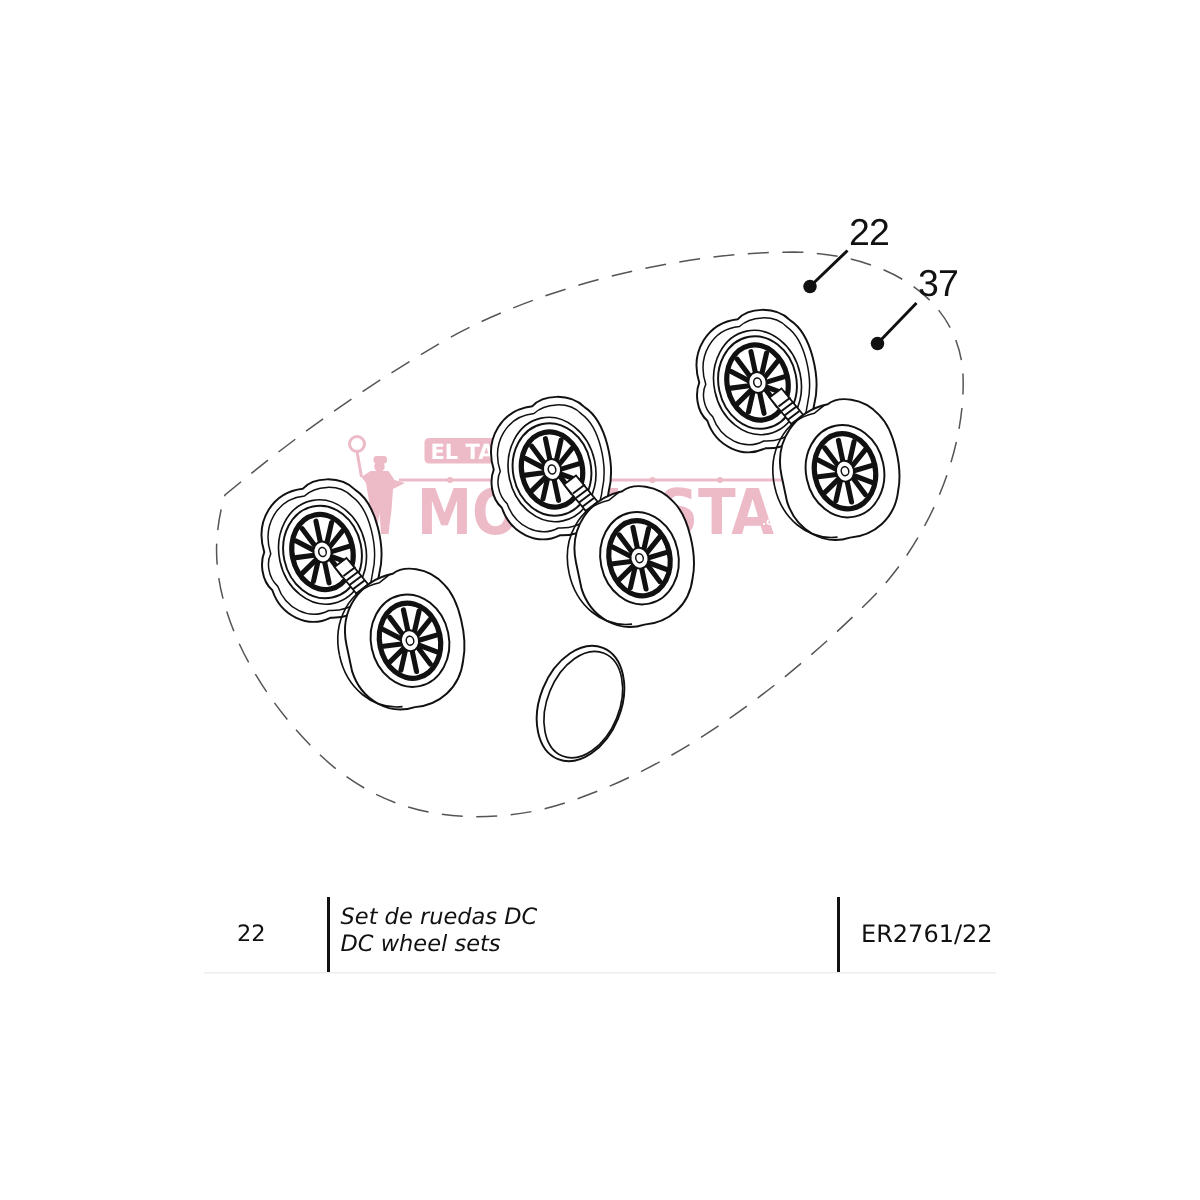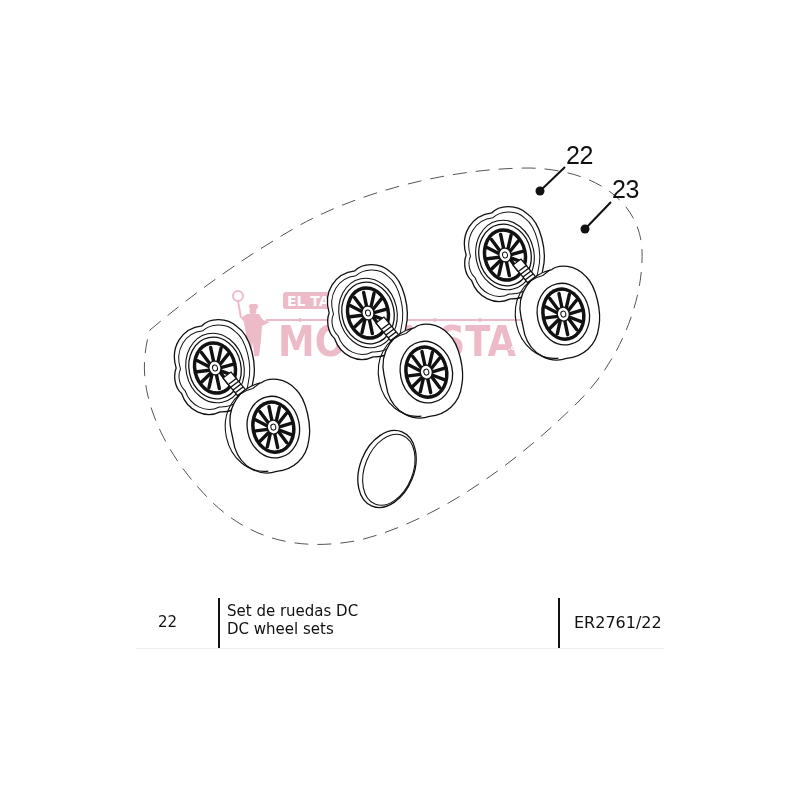--- a/index.html
+++ b/index.html
@@ -56,21 +56,21 @@
     }
     .pt-sep.left { left: 82px; }
     .pt-sep.right { left: 422px; }
     .pt-desc {
       position: absolute;
       left: 91px;
       top: 4px;
       font-size: 15px;
       line-height: 18px;
     }
-    .pt-desc div { white-space: nowrap; }
+    .pt-desc div { white-space: nowrap; font-style: italic; }
     .pt-code {
       position: absolute;
       left: 438px;
       top: 15px;
       font-size: 16px;
       white-space: nowrap;
     }
     .watermark-text {
       font-family: "DejaVu Sans", "Liberation Sans", sans-serif;
       font-weight: bold;
@@ -193,21 +193,21 @@
     <line x1="540" y1="191" x2="565" y2="167" stroke="#111" stroke-width="2"></line>
     <circle cx="540" cy="191" r="4.5" fill="#111"></circle>
   </g>
   <g>
     <line x1="585" y1="229" x2="611" y2="202" stroke="#111" stroke-width="2"></line>
     <circle cx="585" cy="229" r="4.5" fill="#111"></circle>
   </g>
 </svg>
 
 <div id="callout-22-label" class="callout-label">22</div>
-<div id="callout-23-label" class="callout-label">23</div>
+<div id="callout-23-label" class="callout-label">37</div>
 
 <div class="parts-table">
   <div class="pt-num">22</div>
   <div class="pt-sep left"></div>
   <div class="pt-desc">
     <div>Set de ruedas DC</div>
     <div>DC wheel sets</div>
   </div>
   <div class="pt-sep right"></div>
   <div class="pt-code">ER2761/22</div>

